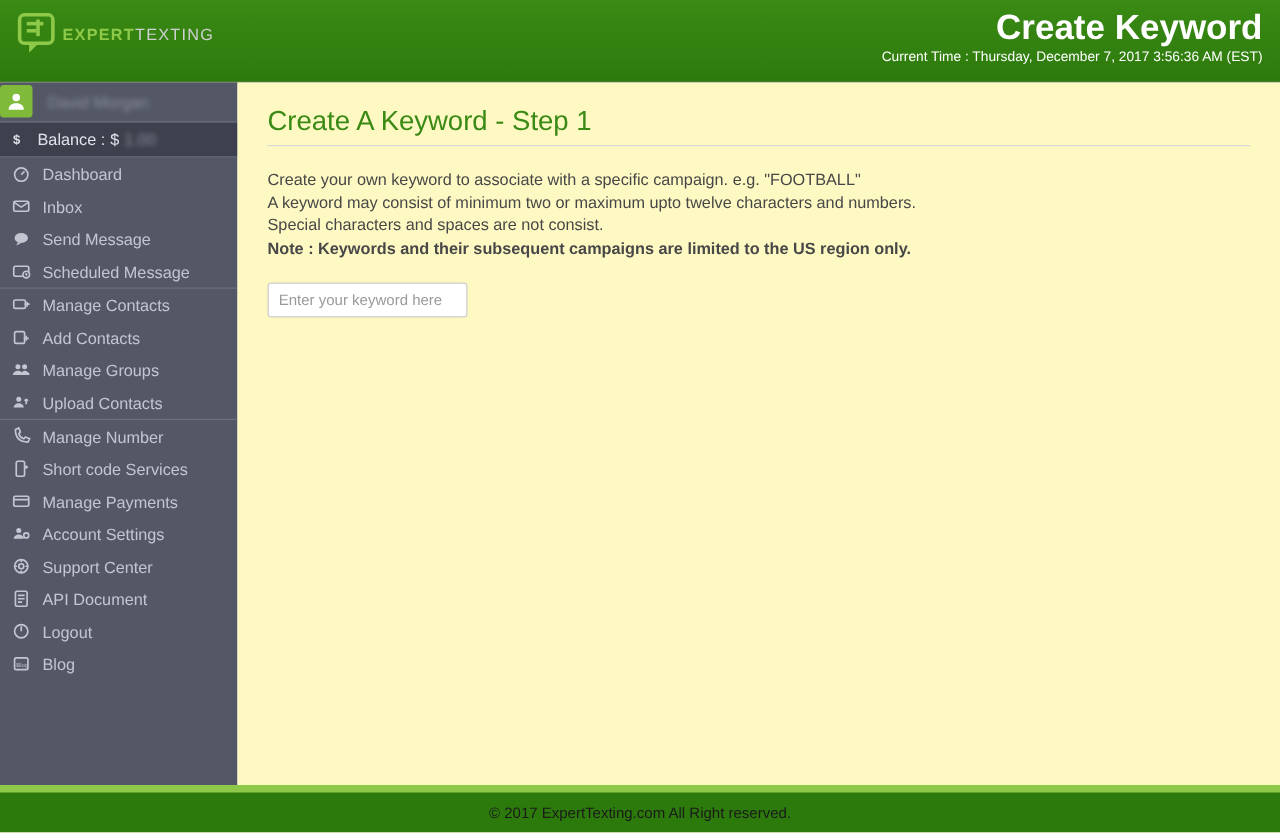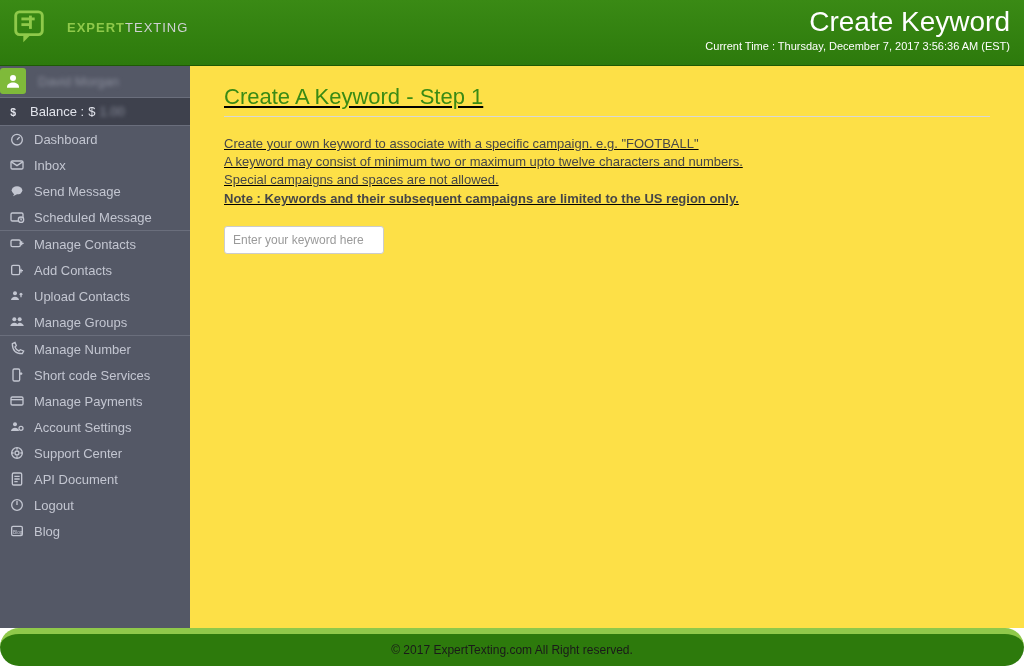--- a/index.html
+++ b/index.html
@@ -18,21 +18,21 @@
     height: 66px;
     display: flex;
     align-items: flex-start;
     padding: 6px 14px 0 10px;
     position: relative;
     border-bottom: 1px solid #1e5a05;
   }
   .logo {
     display: flex;
     align-items: center;
-    gap: 19px;
+    gap: 2px;
     margin-top: 2px;
   }
   .logo-icon {
     width: 38px; height: 38px;
   }
   .logo-text {
     font-size: 13px;
     font-weight: bold;
     letter-spacing: 1px;
     color: #8fc94a;
@@ -43,21 +43,21 @@
   }
   .header-right {
     position: absolute;
     right: 14px;
     top: 6px;
     text-align: right;
     color: #fff;
   }
   .page-title {
     font-size: 28px;
-    font-weight: normal;
+    font-weight: bold;
     color: #fff;
   }
   .current-time {
     font-size: 11px;
     color: #fff;
     margin-top: 2px;
   }
 
   
   .sidebar {
@@ -132,23 +132,22 @@
     border-top: 1px solid #6a6e7c;
   }
 
   
   .main {
     position: absolute;
     top: 66px;
     left: 190px;
     right: 0;
     bottom: 38px;
-    background: #fde047;
-    padding: 18px 34px;
-    text-decoration: underline;
+    background: #fef9c3;
+    padding: 18px 24px;
   }
   .step-title {
     color: #3a8a15;
     font-size: 22px;
     font-weight: normal;
     margin-bottom: 6px;
   }
   .title-divider {
     border: none;
     border-top: 1px solid #d8d8d8;
@@ -193,21 +192,20 @@
     position: absolute;
     bottom: 0; left: 0; right: 0;
     height: 38px;
     background: #2d7a0c;
     border-top: 6px solid #8fc94a;
     display: flex;
     align-items: center;
     justify-content: center;
     color: #1a1a1a;
     font-size: 12px;
-    border-radius: 19px;
   }
 
   svg { display: block; }
 </style>
 </head>
 <body>
 
 <div class="header">
   <div class="logo">
     <span class="logo-icon">
@@ -303,37 +301,37 @@
           <svg viewBox="0 0 24 24" width="16" height="16" fill="none" stroke="currentColor" stroke-width="2">
             <rect x="4" y="5" width="12" height="14" rx="2"></rect>
             <path d="M18 10v6m-3-3h6"></path>
           </svg>
         </span>
         <span>Add Contacts</span>
       </div>
       <div class="nav-item">
         <span class="icon">
           <svg viewBox="0 0 24 24" width="16" height="16" fill="currentColor">
-            <circle cx="9" cy="8" r="3"></circle>
-            <path d="M3 18c0-3 3-5 6-5s6 2 6 5H3z"></path>
-            <path d="M18 8v6m0-6l-2 2m2-2l2 2" stroke="currentColor" fill="none" stroke-width="2"></path>
-          </svg>
-        </span>
-        <span>Upload Contacts</span>
-      </div>
-      <div class="nav-item">
-        <span class="icon">
-          <svg viewBox="0 0 24 24" width="16" height="16" fill="currentColor">
             <circle cx="8" cy="8" r="3"></circle>
             <circle cx="16" cy="8" r="3"></circle>
             <path d="M2 18c0-3 3-5 6-5s6 2 6 5H2z"></path>
             <path d="M12 18c0-3 2-5 4-5s6 2 6 5H12z"></path>
           </svg>
         </span>
         <span>Manage Groups</span>
+      </div>
+      <div class="nav-item">
+        <span class="icon">
+          <svg viewBox="0 0 24 24" width="16" height="16" fill="currentColor">
+            <circle cx="9" cy="8" r="3"></circle>
+            <path d="M3 18c0-3 3-5 6-5s6 2 6 5H3z"></path>
+            <path d="M18 8v6m0-6l-2 2m2-2l2 2" stroke="currentColor" fill="none" stroke-width="2"></path>
+          </svg>
+        </span>
+        <span>Upload Contacts</span>
       </div>
       <div class="nav-divider"></div>
       <div class="nav-item">
         <span class="icon">
           <svg viewBox="0 0 24 24" width="16" height="16" fill="none" stroke="currentColor" stroke-width="2">
             <path d="M5 4c0 10 5 15 15 15l2-4-5-2-2 2c-3-1-5-3-6-6l2-2-2-5z"></path>
           </svg>
         </span>
         <span>Manage Number</span>
       </div>
@@ -404,21 +402,21 @@
       </div>
     </div>
 </div>
 
 <div class="main">
   <div class="step-title">Create A Keyword - Step 1</div>
   <hr class="title-divider">
   <div class="desc">
     <div>Create your own keyword to associate with a specific campaign. e.g. "FOOTBALL"</div>
     <div>A keyword may consist of minimum two or maximum upto twelve characters and numbers.</div>
-    <div>Special campaigns and spaces are not allowed.</div>
+    <div>Special characters and spaces are not consist.</div>
     <div class="bold">Note : Keywords and their subsequent campaigns are limited to the US region only.</div>
   </div>
   <input type="text" class="keyword-input" placeholder="Enter your keyword here" style="">
 </div>
 
 <div class="footer">
   <span>© 2017 ExpertTexting.com All Right reserved.</span>
 </div>
 
 </body></html>

